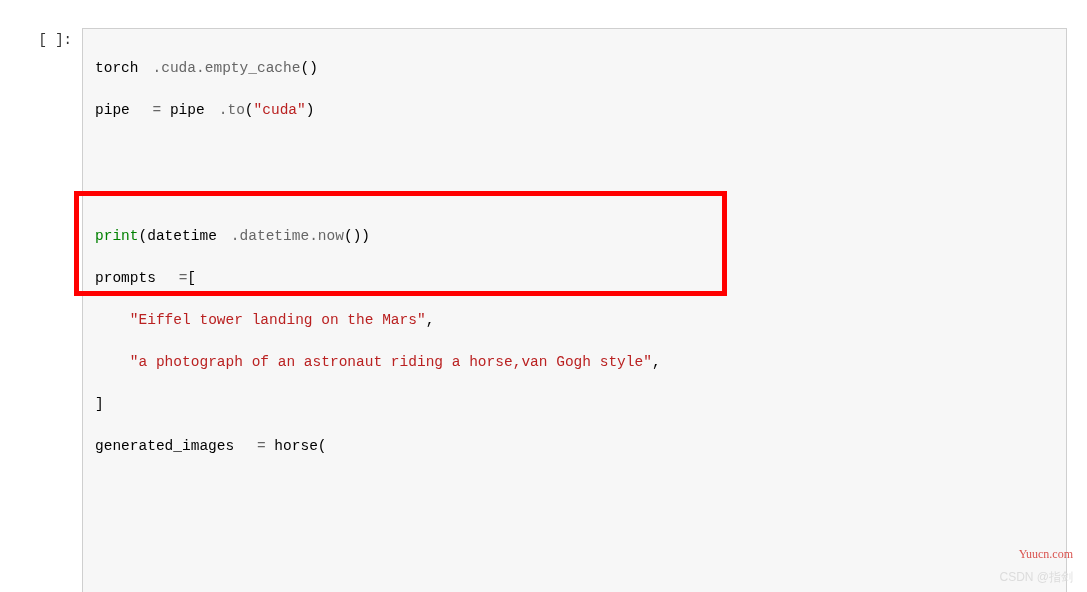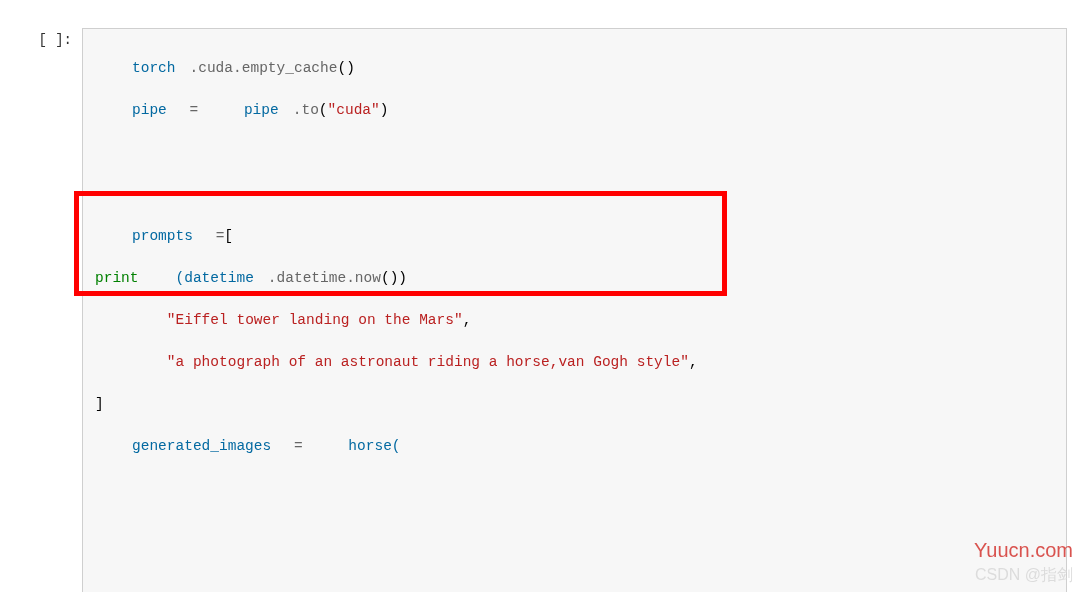--- a/index.html
+++ b/index.html
@@ -34,65 +34,65 @@
     flex: 1;
     margin-right: 20px;
     padding: 8px 12px;
     line-height: 21px;
     white-space: pre;
     position: relative;
     min-height: 530px;
   }
   .line { min-height: 21px; }
   .c  { color: #408080; font-style: italic; }
-  .nm { color: #0369a1; margin-left: 37px; }
+  .nm { color: #000000; }
   .op { color: #666666; margin-left: 14px; }
   .pn { color: #000000; }
   .s  { color: #ba2121; }
   .nbp{ color: #008000; }
   .highlight-box {
     position: absolute;
     border: 5px solid #ff0000;
     pointer-events: none;
     left: -9px;
     top: 162px;
     width: 653px;
     height: 105px;
   }
   .watermark-yuucn {
     position: absolute;
     right: 14px;
     bottom: 30px;
     color: #d9534f;
-    font-family: Liberation Sans, sans-serif;
-    font-size: 20px;
+    font-family: Liberation Serif, serif;
+    font-size: 12px;
     font-style: normal;
   }
   .watermark-csdn {
     position: absolute;
     right: 14px;
     bottom: 6px;
     color: #dcdcdc;
     font-family: Arial, sans-serif;
-    font-size: 16px;
+    font-size: 12px;
     font-style: normal;
   }
 </style>
 </head>
 <body>
 
 <div class="notebook-cell">
   <div class="prompt-area">[ ]:</div>
   <div class="code-area">
 <div class="line"><span class="nm">torch</span><span class="op">.cuda.empty_cache</span><span class="pn">()</span></div>
 <div class="line"><span class="nm">pipe </span><span class="op">=</span><span class="nm"> pipe</span><span class="op">.to</span><span class="pn">(</span><span class="s">"cuda"</span><span class="pn">)</span></div>
 <div class="line"></div>
 <div class="line"></div>
+<div class="line"><span class="nbp">print</span><span class="nm">(datetime</span><span class="op">.datetime.now</span><span class="pn">())</span></div>
 <div class="line"><span class="nm">prompts </span><span class="op">=</span><span class="pn">[</span></div>
-<div class="line"><span class="nbp">print</span><span class="nm">(datetime</span><span class="op">.datetime.now</span><span class="pn">())</span></div>
 <div class="line"><span class="nm">    </span><span class="s">"Eiffel tower landing on the Mars"</span><span class="pn">,</span></div>
 <div class="line"><span class="nm">    </span><span class="s">"a photograph of an astronaut riding a horse,van Gogh style"</span><span class="pn">,</span></div>
 <div class="line"><span class="pn">]</span></div>
 <div class="line"><span class="nm">generated_images </span><span class="op">=</span><span class="nm"> horse(</span></div>
 
 
 
 
 
 

